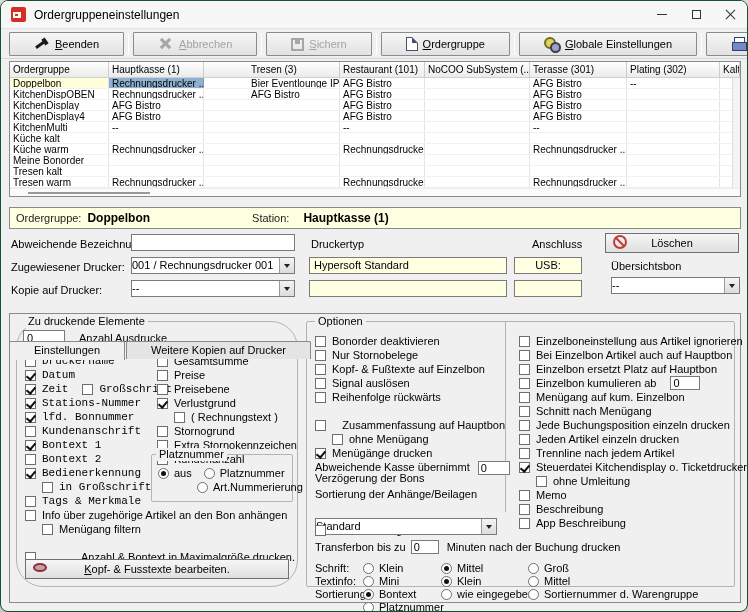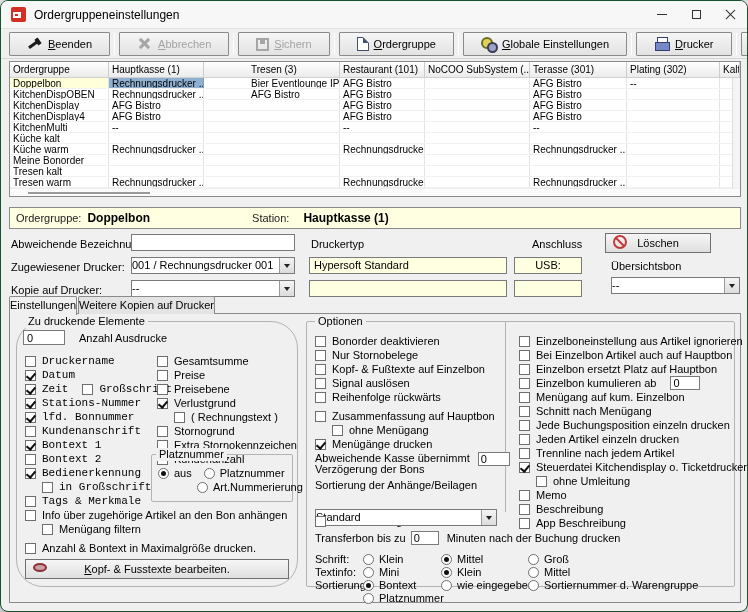--- a/index.html
+++ b/index.html
@@ -18,21 +18,21 @@
   .win-btn{width:34px;height:100%;display:flex;align-items:center;justify-content:center;position:relative;}
   .glyph-min{width:10px;height:1px;background:#333;}
   .glyph-max{width:9px;height:9px;border:1px solid #333;}
   .glyph-close{position:relative;width:11px;height:11px;}
   .glyph-close::before,.glyph-close::after{content:"";position:absolute;left:-1px;top:5px;width:13px;height:1px;background:#333;}
   .glyph-close::before{transform:rotate(45deg);}
   .glyph-close::after{transform:rotate(-45deg);}
   
   .toolbar{position:absolute;left:0;top:28px;width:100%;height:30px;background:#f0f0f0;
     border-bottom:1px solid #d5d5d5;display:flex;align-items:center;padding-left:6px;}
-  .tb-btn{height:24px;display:flex;align-items:center;gap:5px;padding:0 17px;margin:0 2px;
+  .tb-btn{height:24px;display:flex;align-items:center;gap:5px;padding:0 24px;margin:0 2px;
     background:linear-gradient(#f6f6f6,#e2e2e2);border:1px solid #8a8a8a;border-radius:1px;white-space:nowrap;}
   .tb-btn.disabled{color:#a3a3a3;}
   .tb-sep{width:1px;height:22px;background:#c6c6c6;border-right:1px solid #fff;margin:0 2px;}
   .icon{width:16px;height:15px;position:relative;display:inline-block;flex:0 0 auto;}
   .exit-icon::before{content:"";position:absolute;left:1px;top:7px;width:11px;height:3px;background:#1b1b1b;transform:rotate(-35deg);}
   .exit-icon::after{content:"";position:absolute;left:9px;top:2px;width:4px;height:7px;background:#1b1b1b;transform:rotate(-35deg);}
   .cancel-icon::before,.cancel-icon::after{content:"";position:absolute;left:1px;top:6px;width:13px;height:3px;background:#a6a6a6;}
   .cancel-icon::before{transform:rotate(45deg);}
   .cancel-icon::after{transform:rotate(-45deg);}
   .save-icon{border:2px solid #a6a6a6;width:13px;height:13px;top:1px;}
@@ -75,29 +75,29 @@
   .yellow-field{position:absolute;background:#ffffe1;border:1px solid #7a7a7a;height:17px;line-height:15px;padding:0 4px;overflow:hidden;white-space:nowrap;}
   .combo{position:absolute;background:#fff;border:1px solid #7a7a7a;height:17px;line-height:15px;padding:0 18px 0 0;overflow:hidden;white-space:nowrap;}
   .combo-btn{position:absolute;right:0;top:0;width:15px;height:100%;background:linear-gradient(#f4f4f4,#dcdcdc);
     border-left:1px solid #9a9a9a;display:flex;align-items:center;justify-content:center;}
   .combo-arrow{width:0;height:0;border-left:3px solid transparent;border-right:3px solid transparent;border-top:4px solid #222;}
   .push-btn{position:absolute;background:linear-gradient(#f6f6f6,#dfdfdf);border:1px solid #707070;
     display:flex;align-items:center;justify-content:center;font-size:11px;}
   .push-btn .icon{position:absolute;left:7px;}
   
   .tabs{position:absolute;left:8px;top:295px;height:18px;display:flex;z-index:2;}
-  .tab{height:18px;padding:0 0;line-height:17px;border:1px solid #8a8a8a;border-bottom:none;background:#e4e4e4;
-    border-radius:2px 2px 0 0;margin-right:1px;}
+  .tab{height:18px;padding:0 24px;line-height:17px;border:1px solid #8a8a8a;border-bottom:none;background:#e4e4e4;
+    border-radius:2px 2px 0 0;margin-right:1px;margin-top:45px;}
   .tab.active{background:#f0f0f0;height:19px;z-index:3;font-size:11px;}
   .tabpage{position:absolute;left:8px;top:312px;width:732px;height:290px;border:1px solid #8a8a8a;background:#f0f0f0;}
   .groupbox{position:absolute;border:1px solid #b3b3b3;border-radius:2px;}
   .gb-legend{position:absolute;top:-7px;left:8px;background:#f0f0f0;padding:0 3px;line-height:13px;}
   
   .cb-row{display:flex;align-items:center;height:14px;margin-bottom:0;white-space:nowrap;}
-  .cb-row.gap{margin-top:5px;}
+  .cb-row.gap{margin-top:14px;justify-content:space-between;}
   .cb-row.ind{margin-left:17px;}
   .cb{width:11px;height:11px;background:#fff;border:1px solid #6e6e6e;position:relative;flex:0 0 auto;margin-right:6px;}
   .cb.on::after{content:"";position:absolute;left:2px;top:0px;width:4px;height:7px;border:solid #111;border-width:0 2px 2px 0;transform:rotate(40deg);}
   .cb2{margin-left:14px;}
   .rb{width:11px;height:11px;border:1px solid #6e6e6e;border-radius:50%;background:#fff;position:relative;flex:0 0 auto;margin-right:5px;}
   .rb.on::after{content:"";position:absolute;left:2px;top:2px;width:5px;height:5px;border-radius:50%;background:#111;}
   .mini-input{background:#fff;border:1px solid #7a7a7a;height:14px;font-size:11px;padding:0 2px;font-family:inherit;margin-left:14px;}
   .col{position:absolute;}
   .rg-row{display:flex;align-items:center;height:12px;margin-bottom:1px;white-space:nowrap;}
   .rg-label{width:48px;flex:0 0 auto;}
@@ -315,21 +315,21 @@
   </div>
 
   <div class="form-label" style="left:310px;top:237px;">Druckertyp</div>
   <div class="yellow-field" style="left:308px;top:256px;width:198px;">Hypersoft Standard</div>
   <div class="yellow-field" style="left:308px;top:279px;width:198px;"></div>
 
   <div class="form-label" style="left:531px;top:237px;">Anschluss</div>
   <div class="yellow-field" style="left:513px;top:256px;width:68px;text-align:center;">USB:</div>
   <div class="yellow-field" style="left:513px;top:279px;width:68px;"></div>
 
-  <div class="push-btn" style="left:604px;top:232px;width:106px;height:20px;">
+  <div class="push-btn" style="left:604px;top:232px;width:134px;height:20px;">
     <span class="icon no-icon"></span>
     <span>Löschen</span>
   </div>
   <div class="form-label" style="left:610px;top:259px;">Übersichtsbon</div>
   <div class="combo" style="left:610px;top:276px;width:129px;">
     <span>--</span>
     <span class="combo-btn">
         <span class="combo-arrow"></span>
       </span>
   </div>

